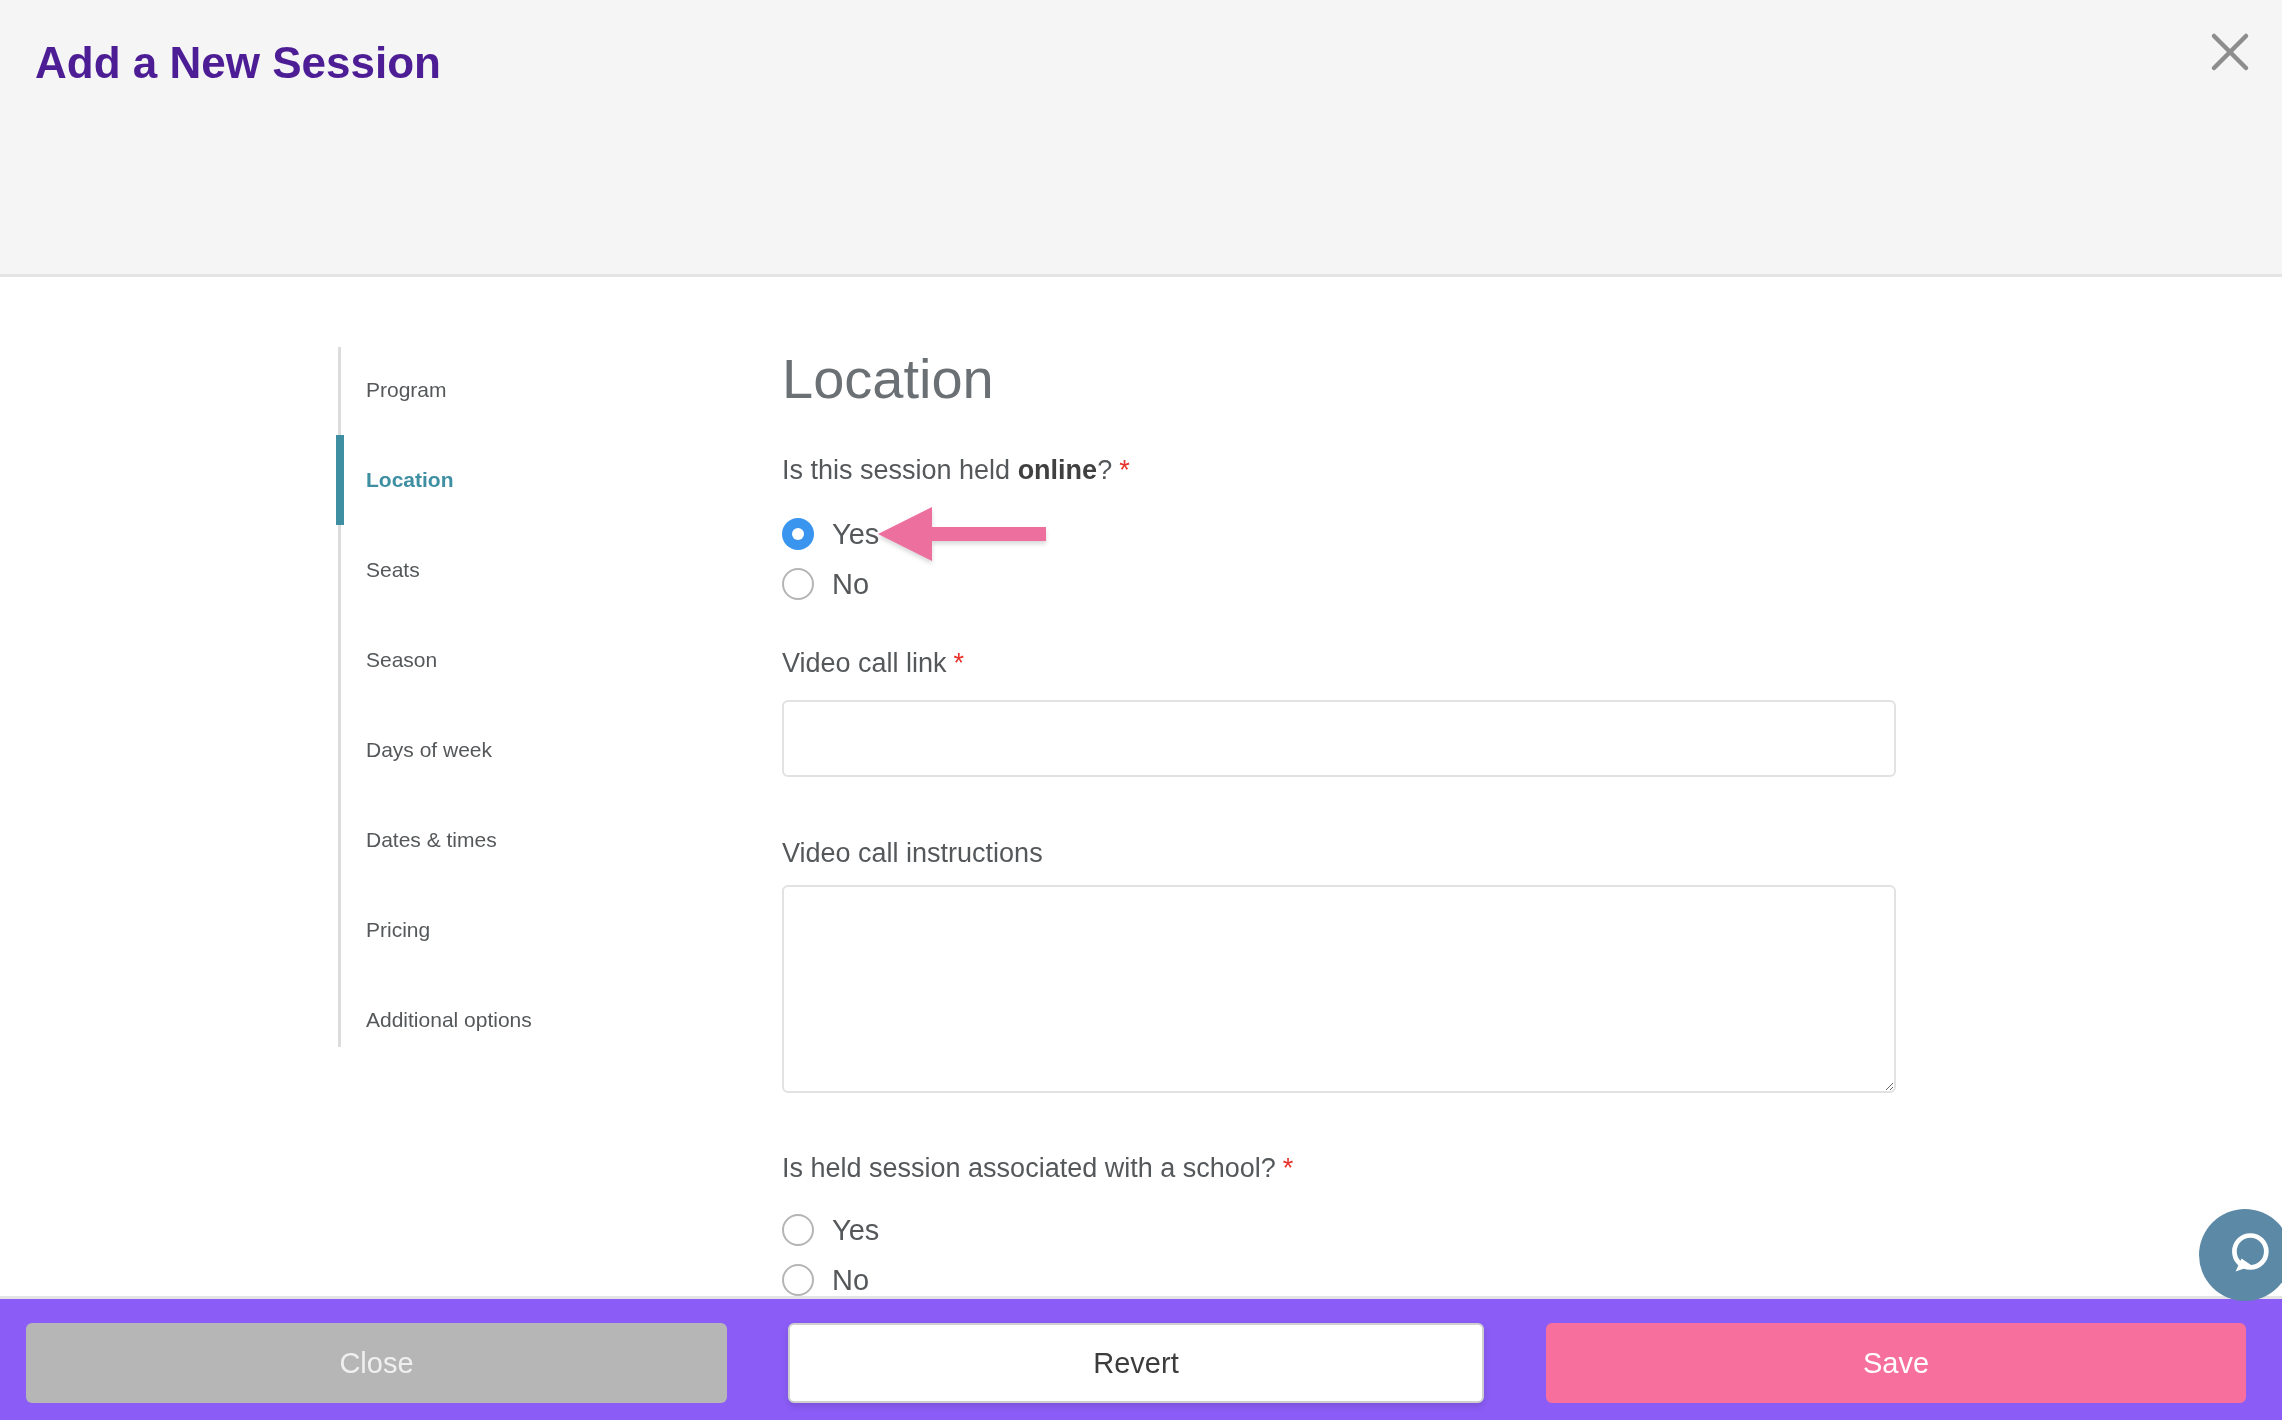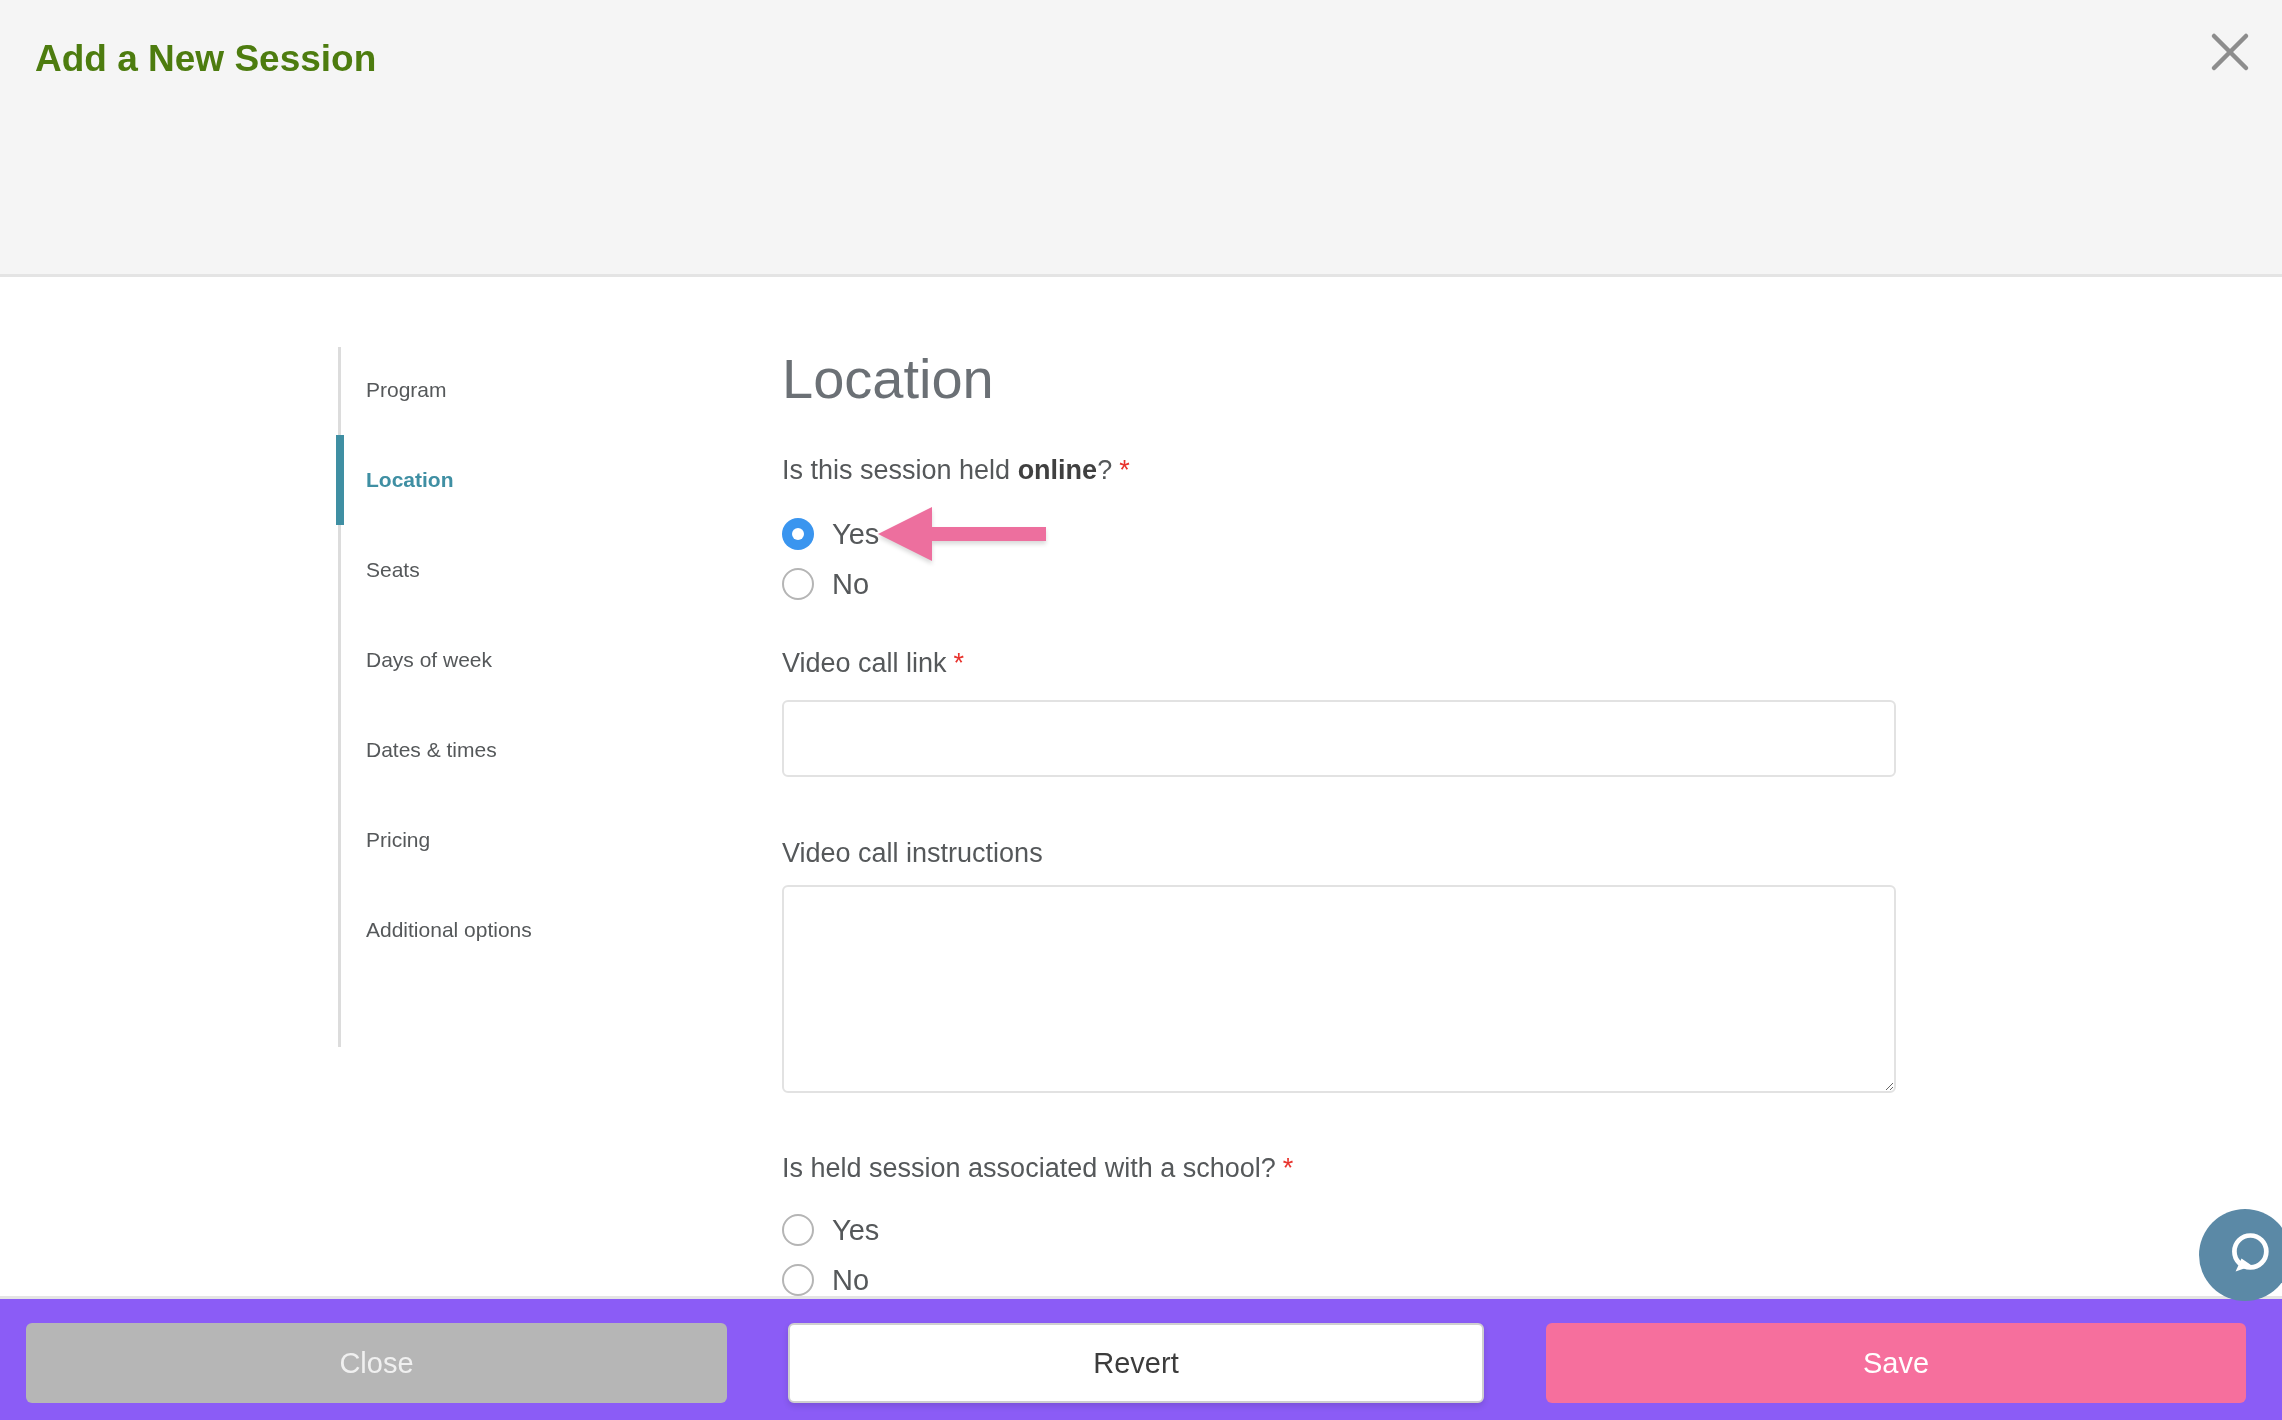--- a/index.html
+++ b/index.html
@@ -11,21 +11,21 @@
     position: relative;
   }
   
   .modal-header {
     position: absolute; left: 0; top: 0; right: 0; height: 274px;
     background: #f5f5f5;
     border-bottom: 3px solid #e4e4e4;
   }
   .modal-title {
     position: absolute; left: 35px; top: 38px;
-    font-size: 37px; font-weight: bold; color: #4d7c0f;
+    font-size: 44px; font-weight: bold; color: #4c1d95;
   }
   .close-btn {
     position: absolute; top: 24px; right: 24px;
     width: 56px; height: 56px;
     background: transparent; border: none; cursor: pointer;
     display: flex; align-items: center; justify-content: center;
     padding: 0;
   }
   
   .sidebar {
@@ -143,20 +143,23 @@
   <div class="sidebar-item">
       <span>Program</span>
     </div>
   <div class="sidebar-item active">
       <span>Location</span>
     </div>
   <div class="sidebar-item">
       <span>Seats</span>
     </div>
   <div class="sidebar-item">
+      <span>Season</span>
+    </div>
+  <div class="sidebar-item">
       <span>Days of week</span>
     </div>
   <div class="sidebar-item">
       <span>Dates &amp; times</span>
     </div>
   <div class="sidebar-item">
       <span>Pricing</span>
     </div>
   <div class="sidebar-item">
       <span>Additional options</span>

